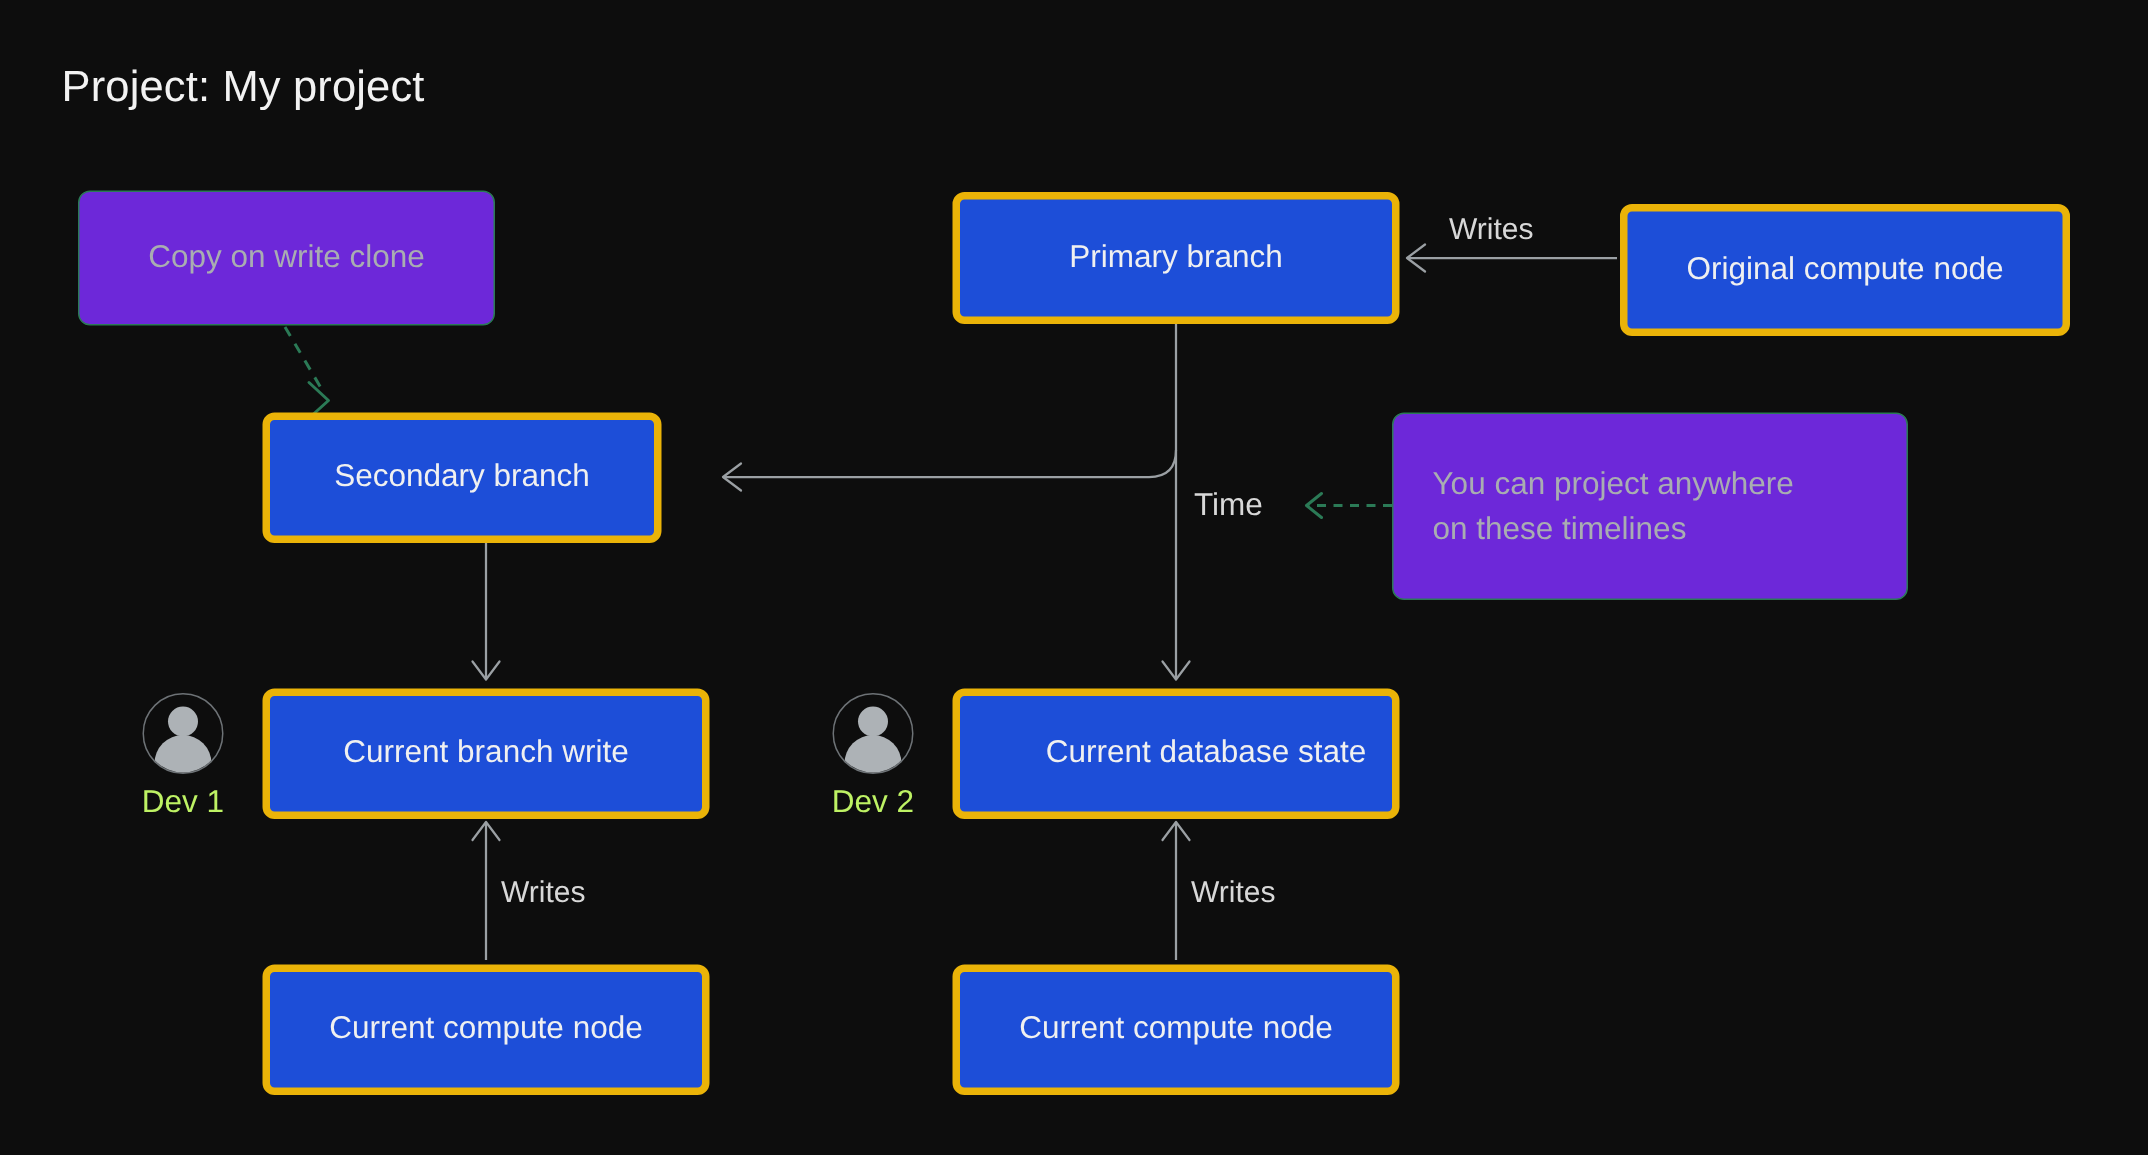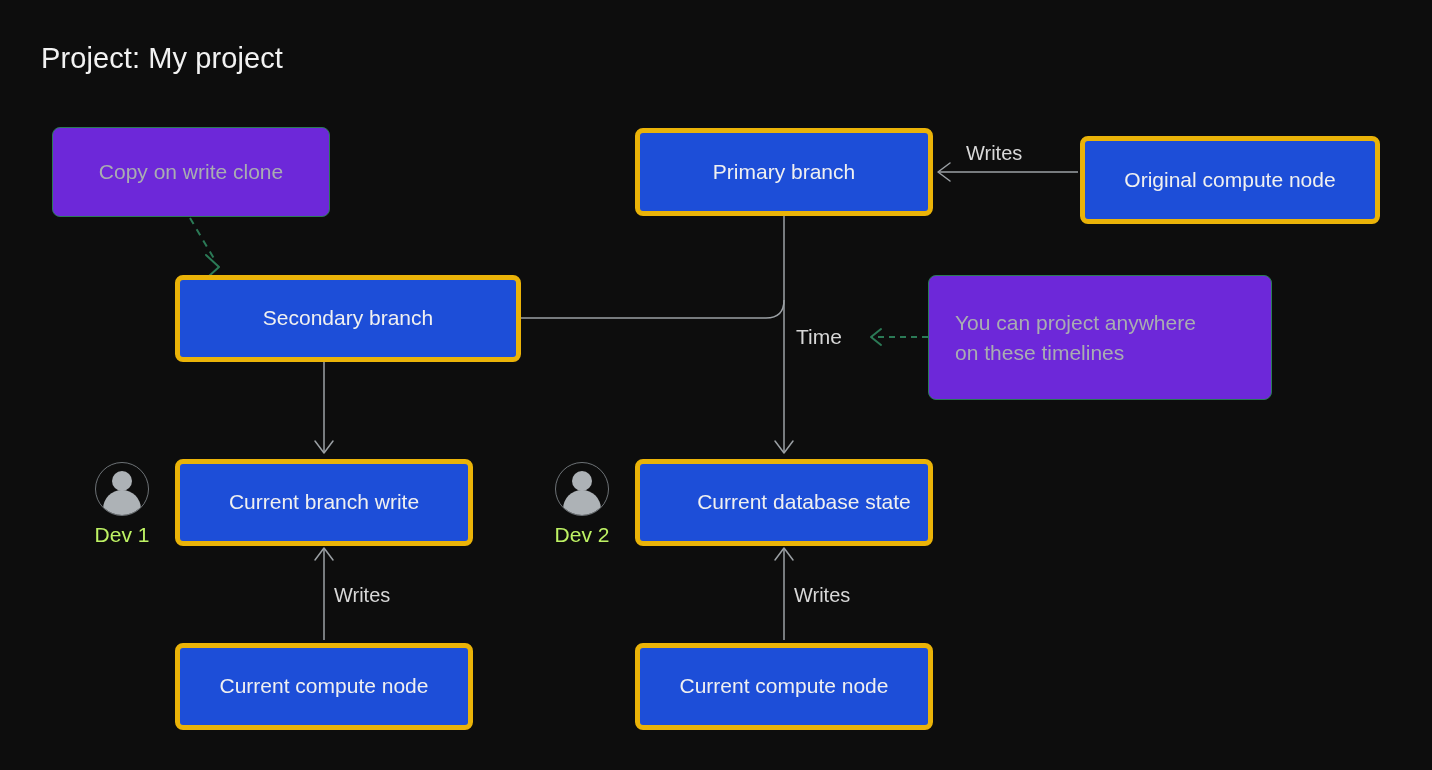--- a/index.html
+++ b/index.html
@@ -199,21 +199,21 @@
   </div>
 
   <div class="node solid" style="left:635px; top:128px; width:298px; height:88px;">
     <span>Primary branch</span>
   </div>
 
   <div class="node solid" style="left:1080px; top:136px; width:300px; height:88px;">
     <span>Original compute node</span>
   </div>
 
-  <div class="node solid" style="left:175px; top:275px; width:346px; height:87px;">
+  <div class="node solid" style="left:175px; top:275px; width:266px; height:87px;">
     <span>Secondary branch</span>
   </div>
 
   <div class="node solid" style="left:175px; top:459px; width:298px; height:87px;">
     <span>Current branch write</span>
   </div>
 
   <div class="node solid" style="left:635px; top:459px; width:298px; height:87px;padding-left:40px;">
     <span>Current database state</span>
   </div>

